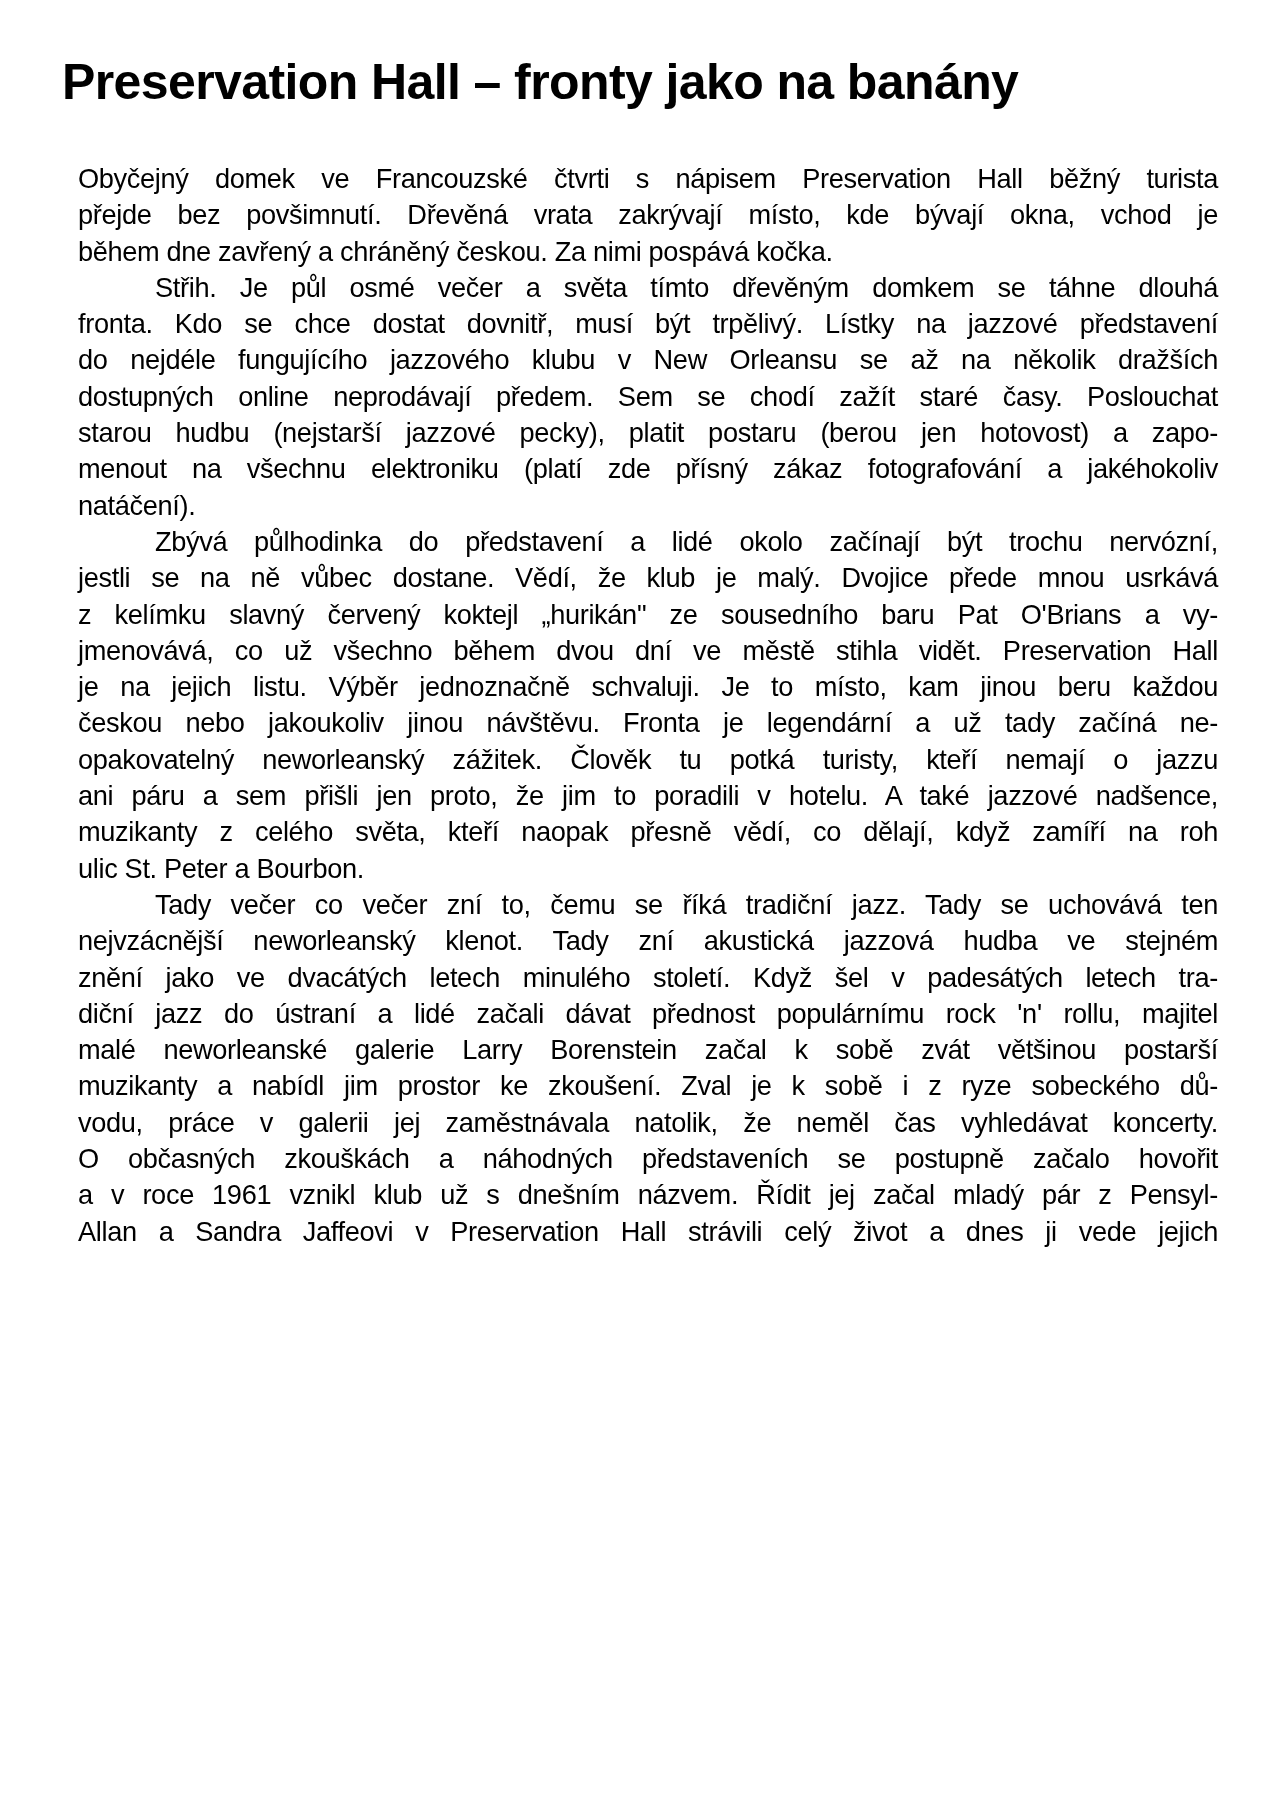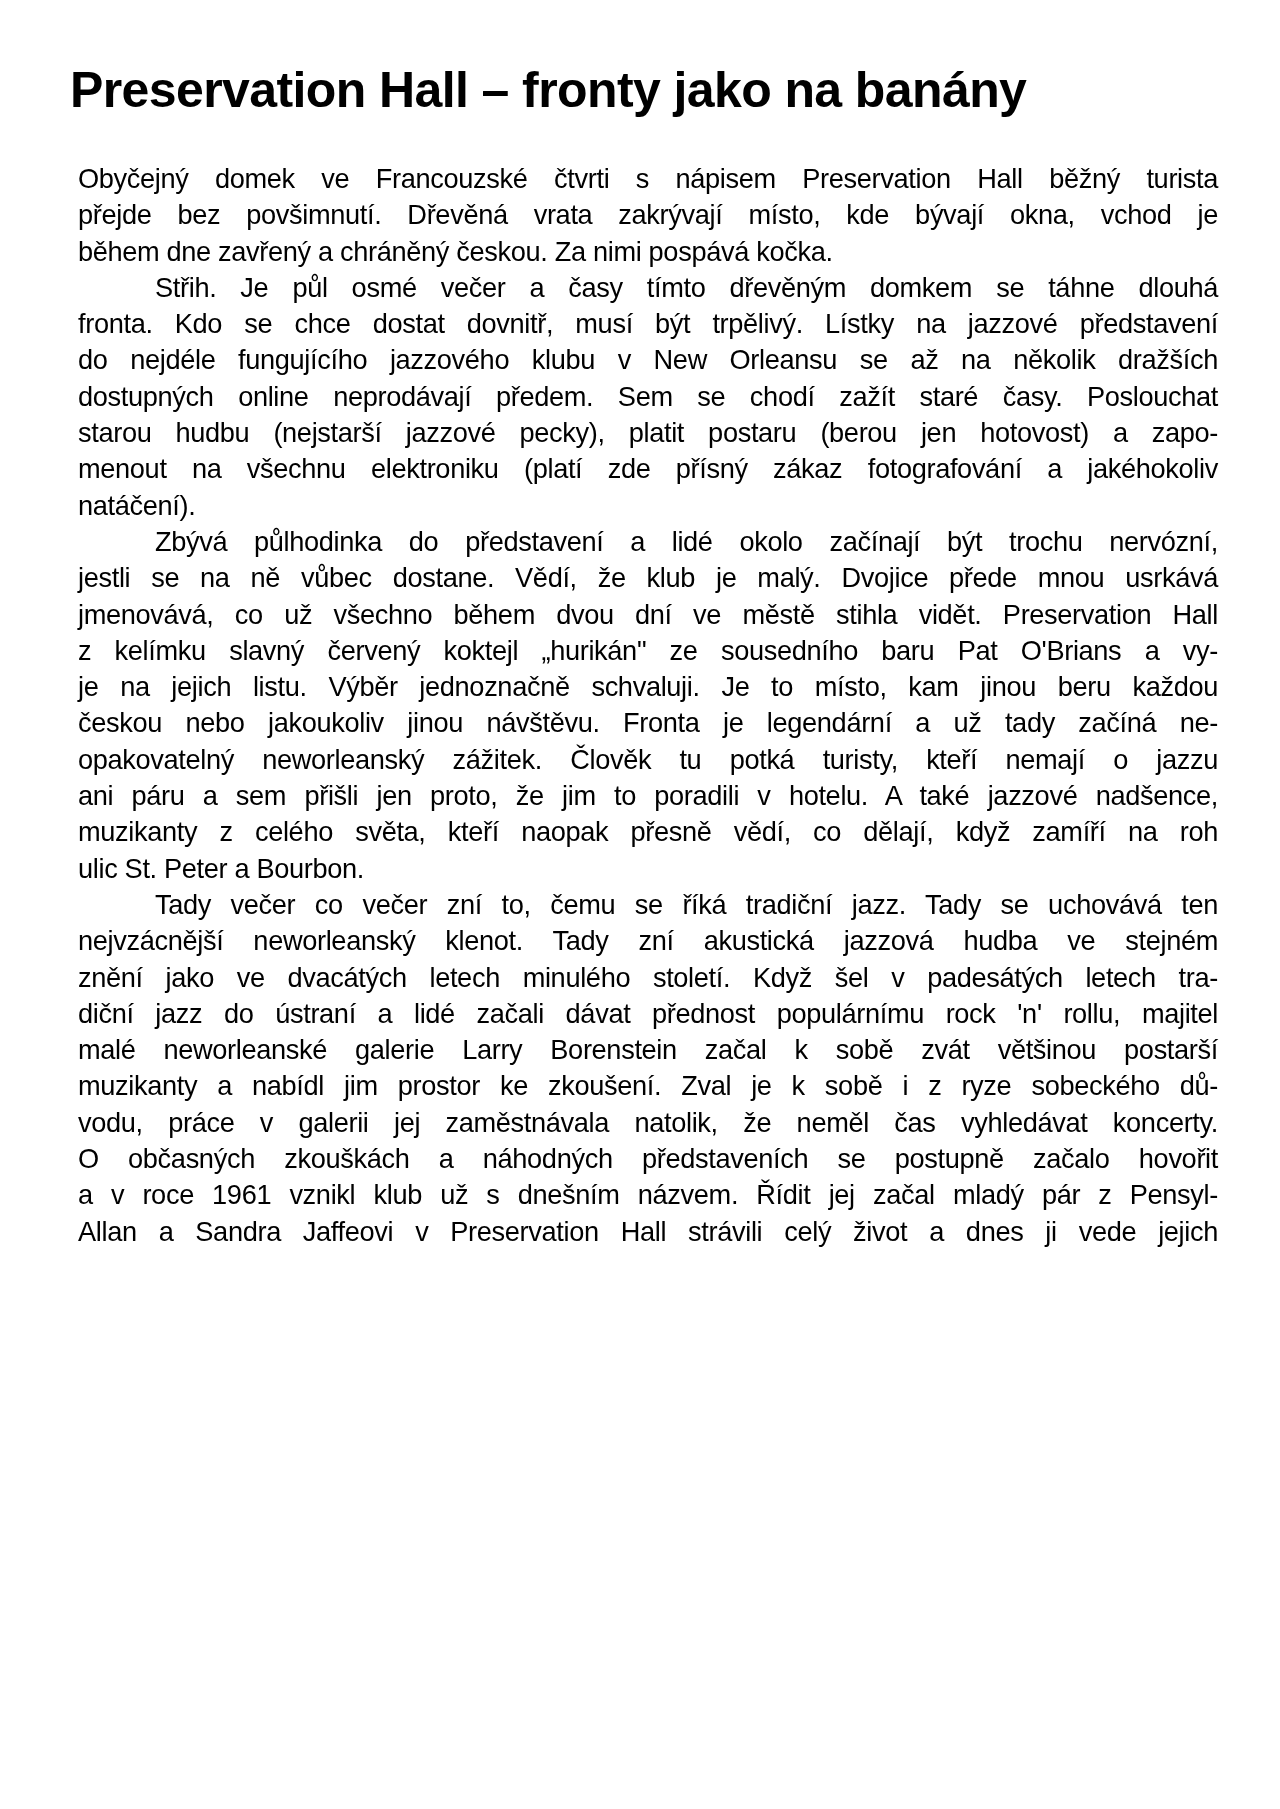--- a/index.html
+++ b/index.html
@@ -17,21 +17,21 @@
     .page {
       position: absolute;
       left: 62px;
       top: 0;
       width: 1156px;
     }
     .title {
       position: absolute;
       left: 0;
       top: 50px;
-      margin: 8px;
+      margin: 0;
       font-family: "Liberation Sans", sans-serif;
       font-weight: bold;
       font-size: 50px;
       line-height: 64px;
       letter-spacing: -0.6px;
       white-space: nowrap;
     }
     .body-text {
       position: absolute;
       left: 0;
@@ -69,34 +69,34 @@
 
   <div class="body-text">
 
     <p class="paragraph">
       <span class="line">Obyčejný domek ve Francouzské čtvrti s nápisem Preservation Hall běžný turista</span>
       <span class="line">přejde bez povšimnutí. Dřevěná vrata zakrývají místo, kde bývají okna, vchod je</span>
       <span class="line last">během dne zavřený a chráněný českou. Za nimi pospává kočka.</span>
     </p>
 
     <p class="paragraph">
-      <span class="line indent">Střih. Je půl osmé večer a časy tímto dřevěným domkem se táhne dlouhá</span>
+      <span class="line indent">Střih. Je půl osmé večer a světa tímto dřevěným domkem se táhne dlouhá</span>
       <span class="line">fronta. Kdo se chce dostat dovnitř, musí být trpělivý. Lístky na jazzové představení</span>
       <span class="line">do nejdéle fungujícího jazzového klubu v New Orleansu se až na několik dražších</span>
       <span class="line">dostupných online neprodávají předem. Sem se chodí zažít staré časy. Poslouchat</span>
       <span class="line">starou hudbu (nejstarší jazzové pecky), platit postaru (berou jen hotovost) a zapo-</span>
       <span class="line">menout na všechnu elektroniku (platí zde přísný zákaz fotografování a jakéhokoliv</span>
       <span class="line last">natáčení).</span>
     </p>
 
     <p class="paragraph">
       <span class="line indent">Zbývá půlhodinka do představení a lidé okolo začínají být trochu nervózní,</span>
       <span class="line">jestli se na ně vůbec dostane. Vědí, že klub je malý. Dvojice přede mnou usrkává</span>
+      <span class="line">z kelímku slavný červený koktejl „hurikán" ze sousedního baru Pat O'Brians a vy-</span>
       <span class="line">jmenovává, co už všechno během dvou dní ve městě stihla vidět. Preservation Hall</span>
-      <span class="line">z kelímku slavný červený koktejl „hurikán" ze sousedního baru Pat O'Brians a vy-</span>
       <span class="line">je na jejich listu. Výběr jednoznačně schvaluji. Je to místo, kam jinou beru každou</span>
       <span class="line">českou nebo jakoukoliv jinou návštěvu. Fronta je legendární a už tady začíná ne-</span>
       <span class="line">opakovatelný neworleanský zážitek. Člověk tu potká turisty, kteří nemají o jazzu</span>
       <span class="line">ani páru a sem přišli jen proto, že jim to poradili v hotelu. A také jazzové nadšence,</span>
       <span class="line">muzikanty z celého světa, kteří naopak přesně vědí, co dělají, když zamíří na roh</span>
       <span class="line last">ulic St. Peter a Bourbon.</span>
     </p>
 
     <p class="paragraph">
       <span class="line indent">Tady večer co večer zní to, čemu se říká tradiční jazz. Tady se uchovává ten</span>

